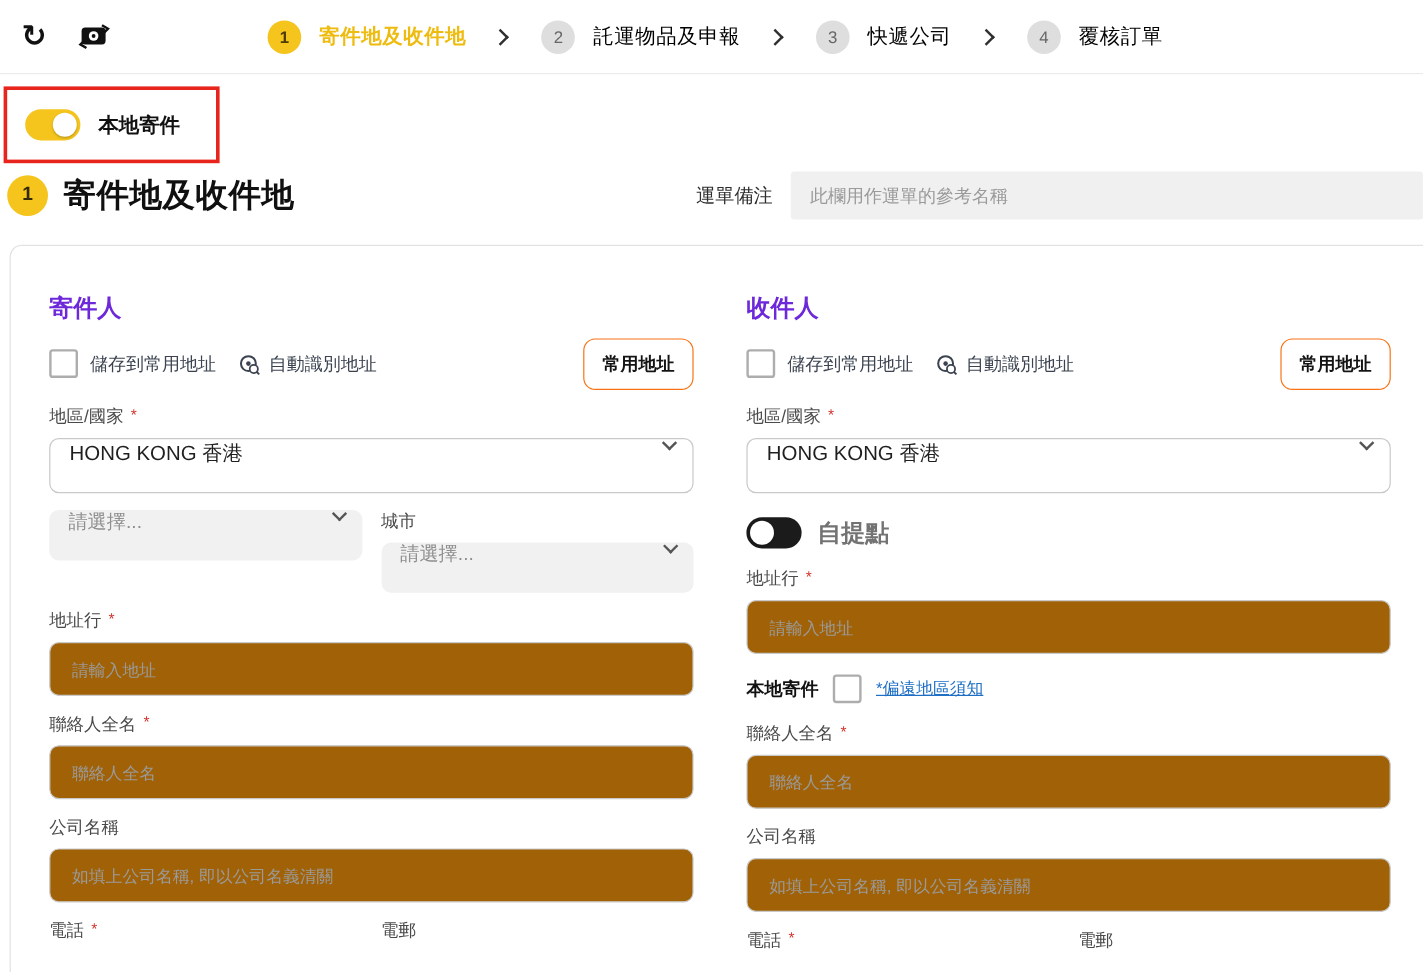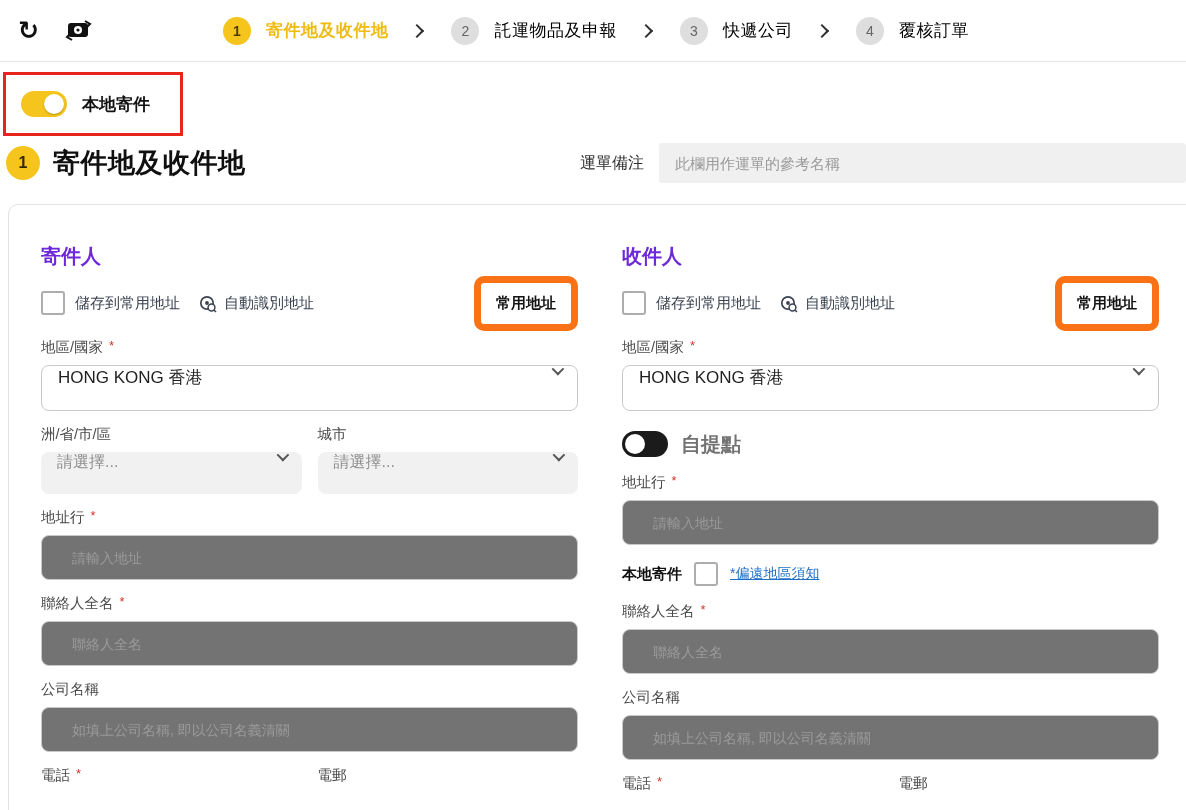--- a/index.html
+++ b/index.html
@@ -48,36 +48,36 @@
     padding: 24px 30px 60px 32px; display: flex; gap: 44px; min-height: 640px; }
   .col { flex: 1; min-width: 0; }
   .col-title { font-size: 20px; font-weight: 800; color: #6d28d9; margin: 14px 0 12px; }
 
   .addr-row { display: flex; align-items: center; margin-bottom: 10px; height: 42px; }
   .checkbox { width: 24px; height: 24px; border: 2px solid #adadad; border-radius: 3px;
     background: #fff; cursor: pointer; flex: 0 0 auto; }
   .cb-label { font-size: 15px; color: #3b4350; margin-left: 10px; text-align: center; }
   .detect { display: flex; align-items: center; gap: 7px; margin-left: 18px; cursor: pointer; }
   .detect-label { font-size: 15px; color: #3b4350; }
-  .freq-btn { margin-left: auto; background: #fff; border: 7px solid #f97316; border-radius: 10px;
+  .freq-btn { margin-left: auto; background: #fff; border: 1px solid #f97316; border-radius: 10px;
     padding: 11px 15px; font-size: 15px; font-weight: 700; color: #141414; cursor: pointer; font-family: inherit; }
 
   .field { margin-top: 14px; }
   .field-label { font-size: 14.5px; color: #4a4a4a; margin-bottom: 8px; display: flex; gap: 6px; }
   .req { color: #d0342c; font-size: 13px; }
   .selectbox { height: 46px; border-radius: 8px; display: flex; align-items: flex-start;
     padding: 0 16px; cursor: pointer; }
   .selectbox.white { background: #fff; border: 1px solid #c9c9c9; }
   .selectbox.gray { background: #f1f1f1; border: none; height: 42px; }
   .sel-value { font-size: 17px; color: #1f1f1f; }
   .sel-placeholder { font-size: 16px; color: #8f8f8f; }
   .chev { margin-left: auto; width: 9px; height: 9px; border-right: 2px solid #555;
     border-bottom: 2px solid #555; transform: rotate(45deg) translateY(-2px); }
-  .text-input { width: 100%; height: 45px; background: #737373; border: 1px solid #c9c9c9;
-    border-radius: 8px; padding: 0 30px; font-size: 14px; font-family: inherit; outline: none; color: #222; }
+  .text-input { width: 100%; height: 45px; background: #a16207; border: 1px solid #c9c9c9;
+    border-radius: 8px; padding: 0 18px; font-size: 14px; font-family: inherit; outline: none; color: #222; }
   input::placeholder { color: #9a9a9a; }
   .two-col { display: flex; gap: 16px; }
   .half { flex: 1; min-width: 0; }
 
   .pickup-row { display: flex; align-items: center; gap: 13px; margin-top: 18px; height: 30px; }
   .pickup-label { font-size: 20px; font-weight: 700; color: #737373; }
   .remote-row { display: flex; align-items: center; gap: 12px; margin-top: 15px; height: 28px; }
   .remote-label { font-size: 15px; font-weight: 700; color: #111; }
   .remote-link { font-size: 14px; color: #1f6fc5; text-decoration: underline; cursor: pointer; }
 </style>
@@ -163,23 +163,20 @@
         <span class="req">*</span>
       </div>
       <div class="selectbox white">
         <span class="sel-value">HONG KONG 香港</span>
         <span class="chev"></span>
       </div>
     </div>
 
     <div class="two-col field">
       <div class="half">
-        <div class="field-label">
-          <span>洲/省/市/區</span>
-        </div>
         <div class="selectbox gray">
           <span class="sel-placeholder">請選擇...</span>
           <span class="chev"></span>
         </div>
       </div>
       <div class="half">
         <div class="field-label">
           <span>城市</span>
         </div>
         <div class="selectbox gray">

